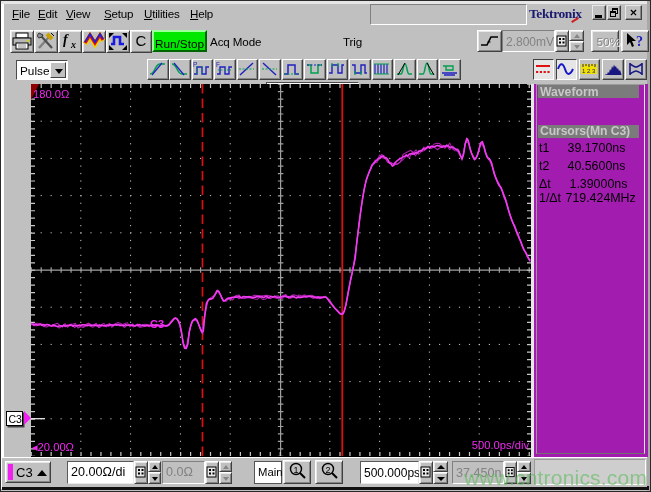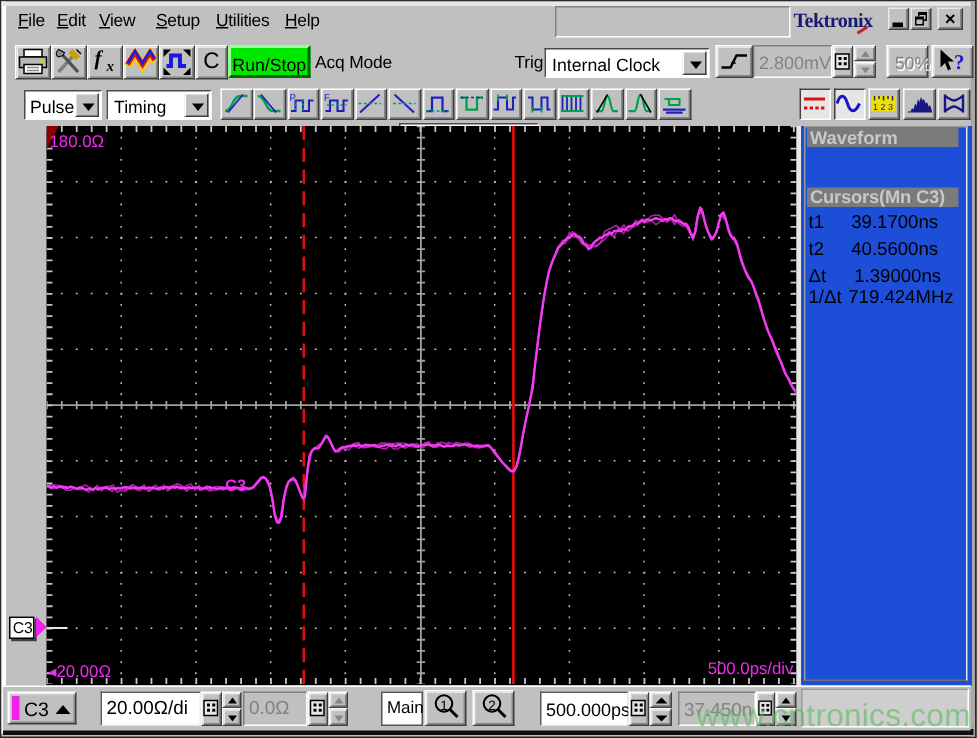--- a/index.html
+++ b/index.html
@@ -83,24 +83,20 @@
       </svg>
     </div>
   <div class="abs raised" style="left:126px;top:4px;width:22px;height:23px;font-size:15px;text-align:center;"><span style="position:relative;top:1px;">C</span></div>
   <div class="abs" style="left:148px;top:4px;width:55px;height:22px;background:#00e800;border-top:2px solid #9cff9c;border-left:2px solid #9cff9c;border-right:2px solid #006400;border-bottom:2px solid #006400;text-align:center;"><span style="position:relative;top:2px;font-size:11.8px;">Run/Stop</span></div>
   <span class="abs btxt" style="left:206px;top:9px;">Acq Mode</span>
   <div class="abs combo" style="left:262px;top:24px;width:93px;height:20px;margin-top:32px;">
       <span class="abs" style="left:4px;top:2.5px;font-size:11.8px;">Sample</span>
       <div class="cbarrow"></div>
     </div>
   <span class="abs btxt" style="left:339px;top:9px;">Trig</span>
-  <div class="abs combo" style="left:359px;top:6px;width:110px;height:20px;">
-      <span class="abs" style="left:4px;top:2.5px;font-size:11.8px;">Internal Clock</span>
-      <div class="cbarrow"></div>
-    </div>
   <div class="abs raised" style="left:473px;top:4px;width:25px;height:22px;">
     <svg width="23" height="20" style="position:absolute;left:0;top:0;">
         <path d="M3 14 L9 14 L13 6 L20 6" stroke="#000" stroke-width="1.6" fill="none"></path>
         <path d="M9.5 11 L12.5 11" stroke="#000" stroke-width="1" fill="none"></path>
       </svg>
   </div>
   <div class="abs sunken" style="left:498px;top:4px;width:53px;height:22px;">
       <span class="abs" style="left:3px;top:4px;font-size:12px;color:#828282;">2.800mV</span>
     </div>
   <div class="abs raised" style="left:551px;top:4px;width:14px;height:22px;">
@@ -127,24 +123,20 @@
       <svg width="26" height="20" viewBox="0 0 26 20" style="position:absolute;left:0;top:0;">
 <path d="M5 2 L5 14 L8 11 L10 16 L12 15 L10 10 L14 10 Z" fill="#000"></path>
 <text x="14" y="15" font-size="14" font-weight="bold" fill="#2020c0" font-family="Liberation Serif">?</text>
       </svg>
     </div>
 </div>
 
 <div class="abs" style="left:4px;top:56px;width:643px;height:28px;padding-left:28px;">
   <div class="abs combo" style="left:12px;top:4px;width:52px;height:20px;">
       <span class="abs" style="left:3px;top:2.5px;font-size:11.8px;">Pulse</span>
-      <div class="cbarrow"></div>
-    </div>
-  <div class="abs combo" style="left:67px;top:4px;width:70px;height:20px;">
-      <span class="abs" style="left:4px;top:2.5px;font-size:11.8px;">Timing</span>
       <div class="cbarrow"></div>
     </div>
   <div class="abs" style="left:143.0px;top:3px;width:21.5px;height:20.5px;background:#c0c0c0;border-top:1.5px solid #fff;border-left:1.5px solid #fff;border-right:1.5px solid #404040;border-bottom:1.5px solid #404040;box-shadow:inset -1px -1px 0 #868686;">
       <svg width="18" height="16" viewBox="0 0 18 16" style="position:absolute;left:0.5px;top:0.5px;">
         <path d="M1 13 C6 13 6 3 11 3 L16 3" stroke="#00a050" stroke-width="1.6" fill="none"></path>
         <path d="M3 14 L13 2" stroke="#2020c0" stroke-width="1.2" fill="none"></path>
       </svg>
     </div>
     <div class="abs" style="left:165.47px;top:3px;width:21.5px;height:20.5px;background:#c0c0c0;border-top:1.5px solid #fff;border-left:1.5px solid #fff;border-right:1.5px solid #404040;border-bottom:1.5px solid #404040;box-shadow:inset -1px -1px 0 #868686;">
       <svg width="18" height="16" viewBox="0 0 18 16" style="position:absolute;left:0.5px;top:0.5px;">
@@ -296,21 +288,21 @@
 <text x="119" y="243.5" font-size="11" font-weight="bold" fill="#f028f0" font-family="Liberation Sans">C3</text>
 </svg>
 </div>
 
 <div class="abs" style="left:6px;top:411px;width:17px;height:15px;background:#fff;border:1px solid #000;box-shadow:1.5px 1.5px 0 #404040;">
     <span style="position:absolute;left:1.5px;top:0.5px;font-size:10.5px;color:#000;">C3</span>
   </div>
 <div class="abs" style="left:24px;top:411px;width:0;height:0;border-top:7.5px solid transparent;border-bottom:7.5px solid transparent;border-left:7px solid #f020f0;"></div>
 
 <div class="abs" style="left:530.5px;top:84px;width:3px;height:372.5px;background:#e8e8e8;"></div>
-<div class="abs" style="left:533.5px;top:84px;width:114px;height:372.5px;background:#1d4ed8;">
+<div class="abs" style="left:533.5px;top:84px;width:114px;height:372.5px;background:#a21caf;">
   <div class="abs" style="left:2.5px;top:0px;width:109px;height:370px;border-left:1px solid #9a9a9a;border-top:1px solid #9a9a9a;border-right:1px solid #e8e8e8;border-bottom:1px solid #707070;"></div>
   <div class="abs" style="left:4px;top:1px;width:101px;height:12.5px;background:#7b7b7b;">
       <span style="position:absolute;left:2.5px;top:-0.5px;font-size:12.2px;font-weight:bold;color:#c8c8c8;">Waveform</span>
     </div>
   <div class="abs" style="left:4px;top:41px;width:101px;height:13px;background:#7b7b7b;">
       <span style="position:absolute;left:2.5px;top:-1px;font-size:12.2px;font-weight:bold;color:#c8c8c8;letter-spacing:-0.1px;">Cursors(Mn&nbsp;C3)</span>
     </div>
   <span class="abs" style="left:5.5px;top:57px;font-size:12.4px;">t1</span>
     <span class="abs" style="left:34px;top:57px;font-size:12.4px;">39.1700ns</span>
   <span class="abs" style="left:5.5px;top:75px;font-size:12.4px;">t2</span>

